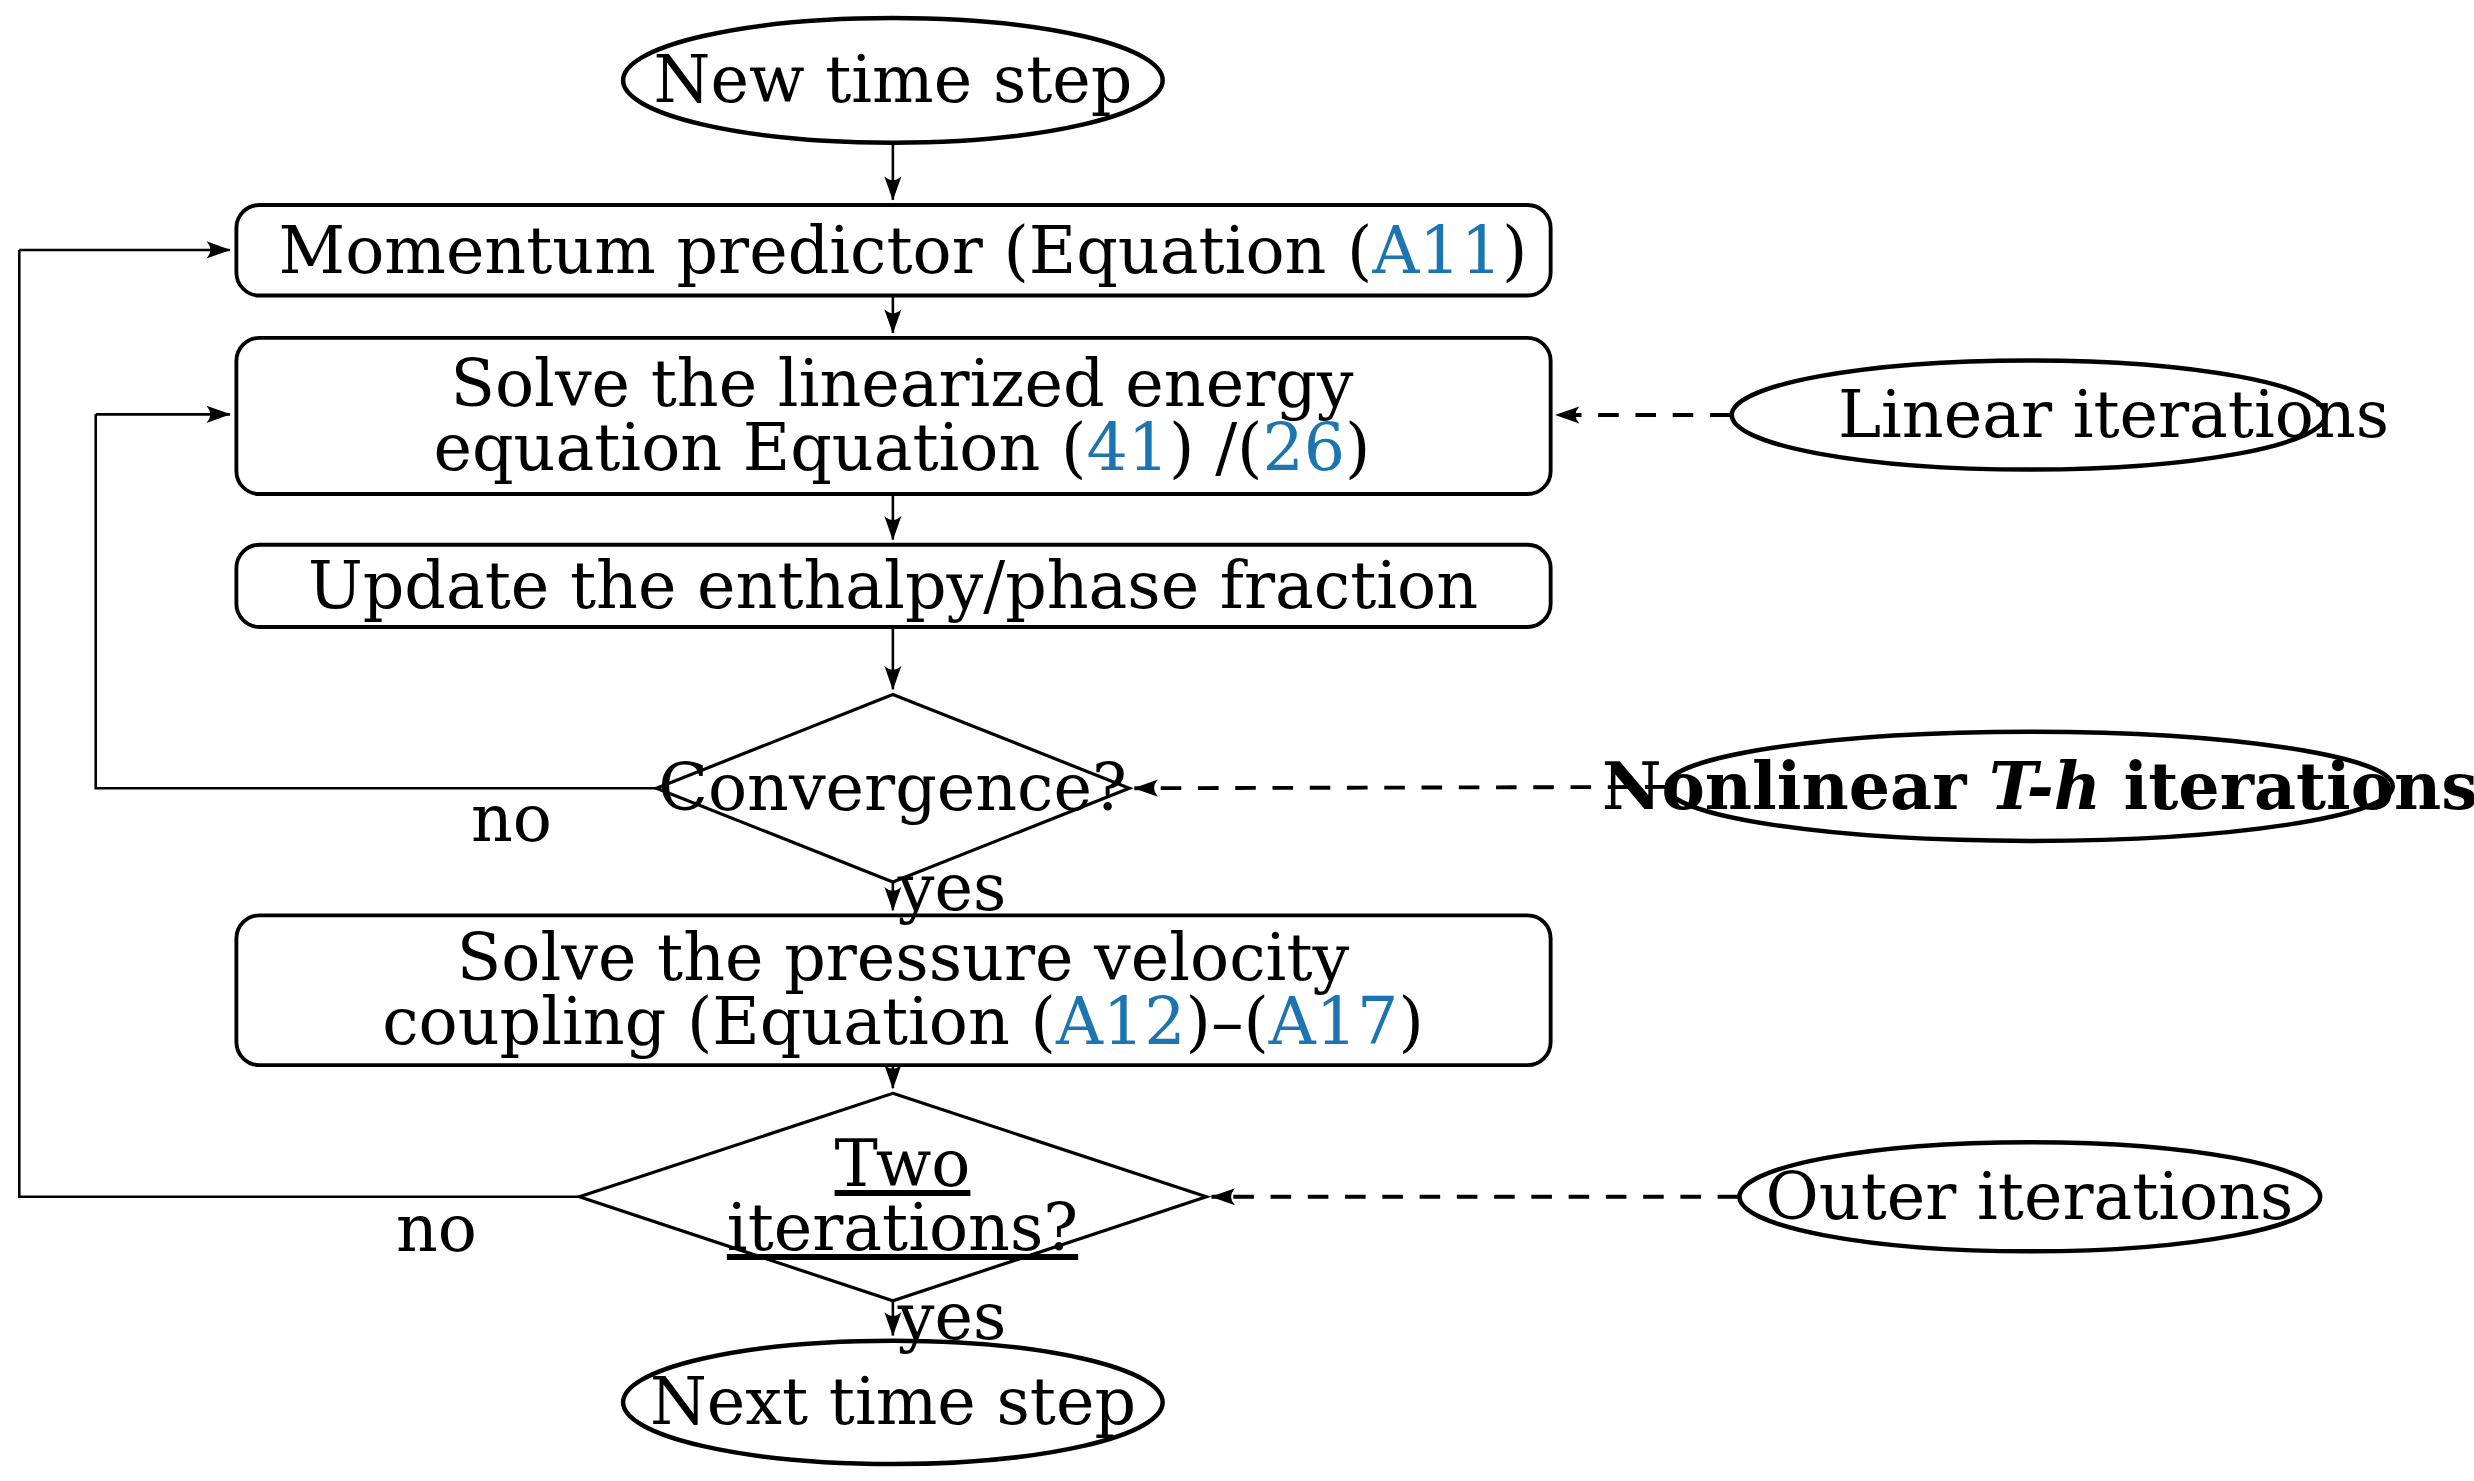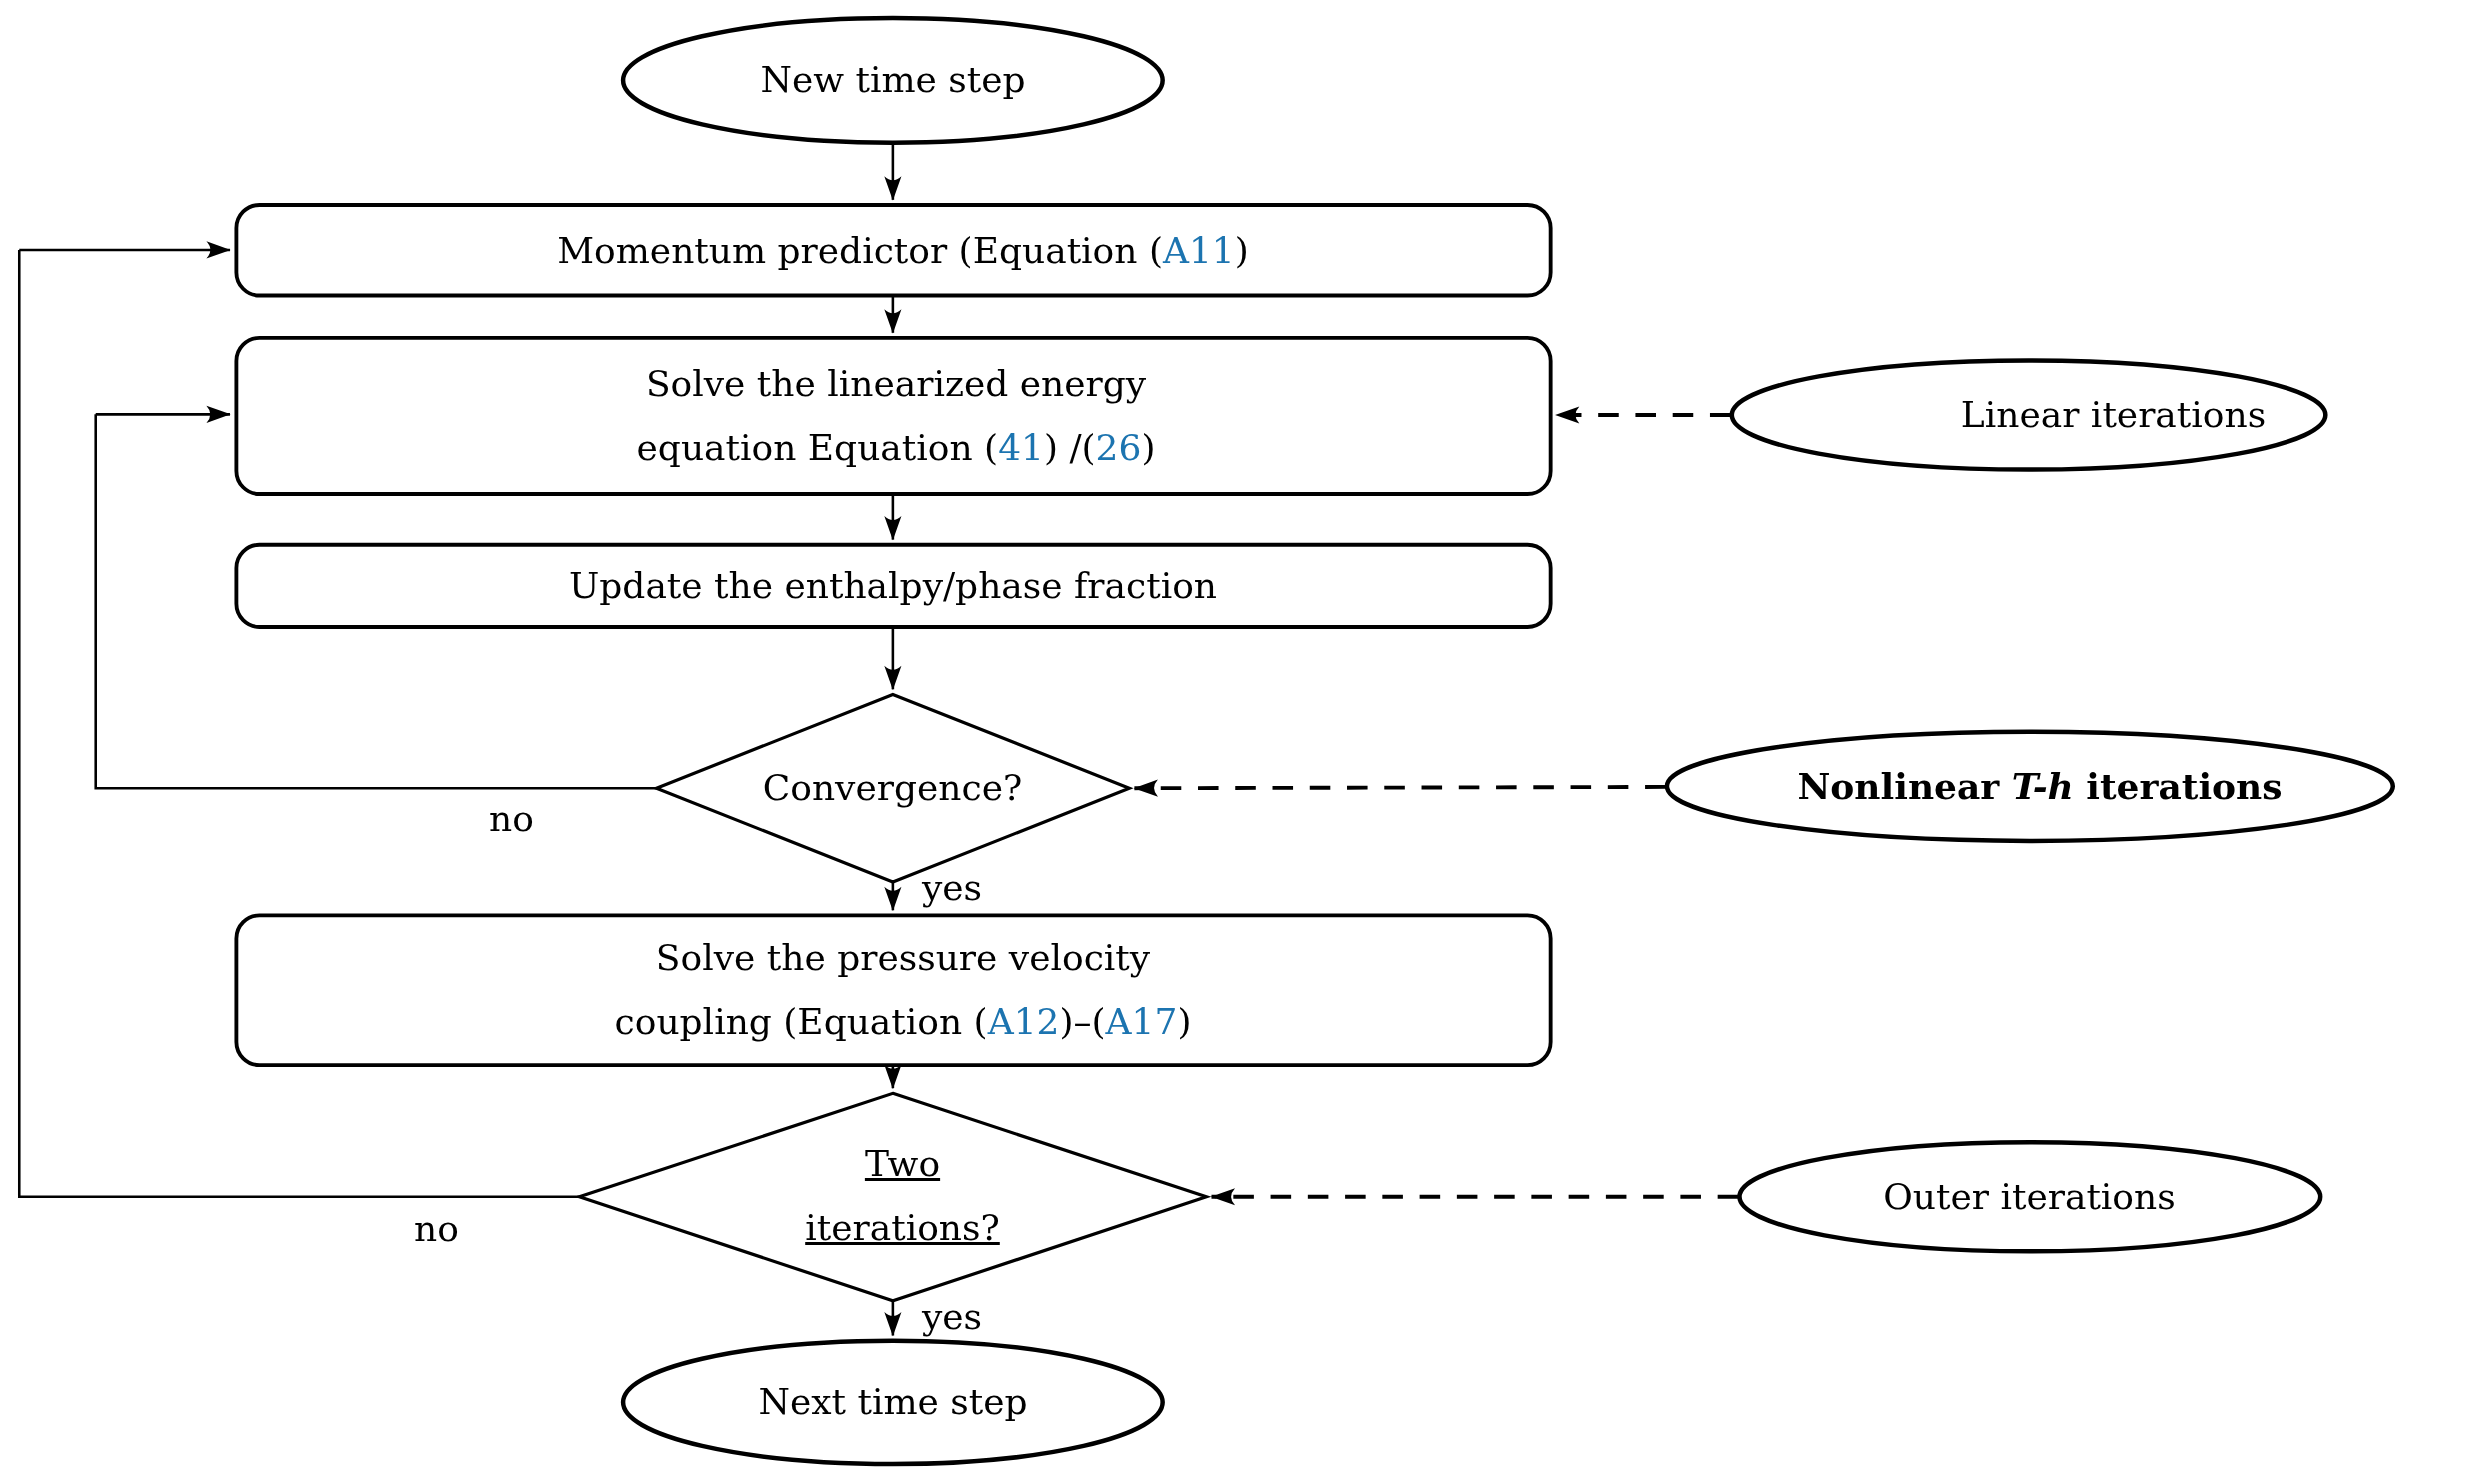--- a/index.html
+++ b/index.html
@@ -22,21 +22,21 @@
     position: absolute;
     left: 0; top: 0;
     width: 2475px;
     height: 1482px;
   }
   .label {
     position: absolute;
     display: flex;
     align-items: center;
     justify-content: center;
-    font-size: 36px;
+    font-size: 65px;
     line-height: 64px;
     white-space: nowrap;
     text-align: right;
   }
   .label.two-line {
     flex-direction: column;
   }
   .row {
     display: flex;
     align-items: baseline;
@@ -92,21 +92,21 @@
   <div class="label" style="left:623px; top:49px; width:540px; height:62px;">New time step</div>
 
   <div class="label" style="left:249px; top:205px; width:1288px; height:91px;">
     <div class="row">
       <span>Momentum predictor (Equation (</span>
         <span class="eq-ref">A11</span>
         <span>)</span>
     </div>
   </div>
 
-  <div class="label two-line" style="left:242px; top:338px; width:1288px; height:156px;">
+  <div class="label two-line" style="left:248px; top:338px; width:1288px; height:156px;">
     <div class="row">
       <span>Solve the linearized energy</span>
     </div>
     <div class="row">
       <span>equation Equation (</span>
         <span class="eq-ref">41</span>
         <span>) /(</span>
         <span class="eq-ref">26</span>
         <span>)</span>
     </div>

